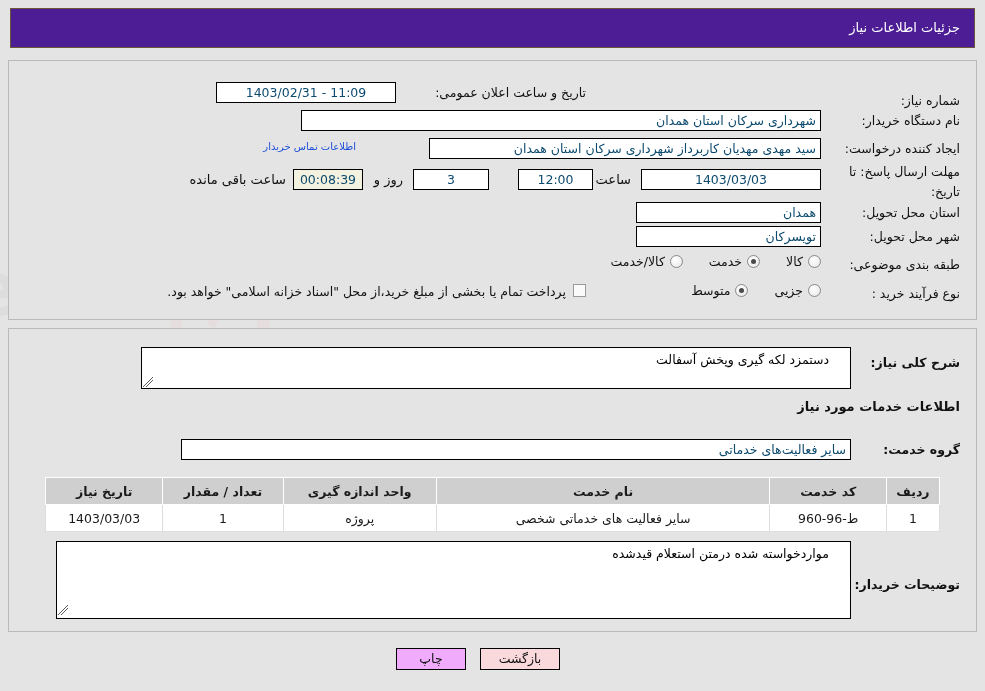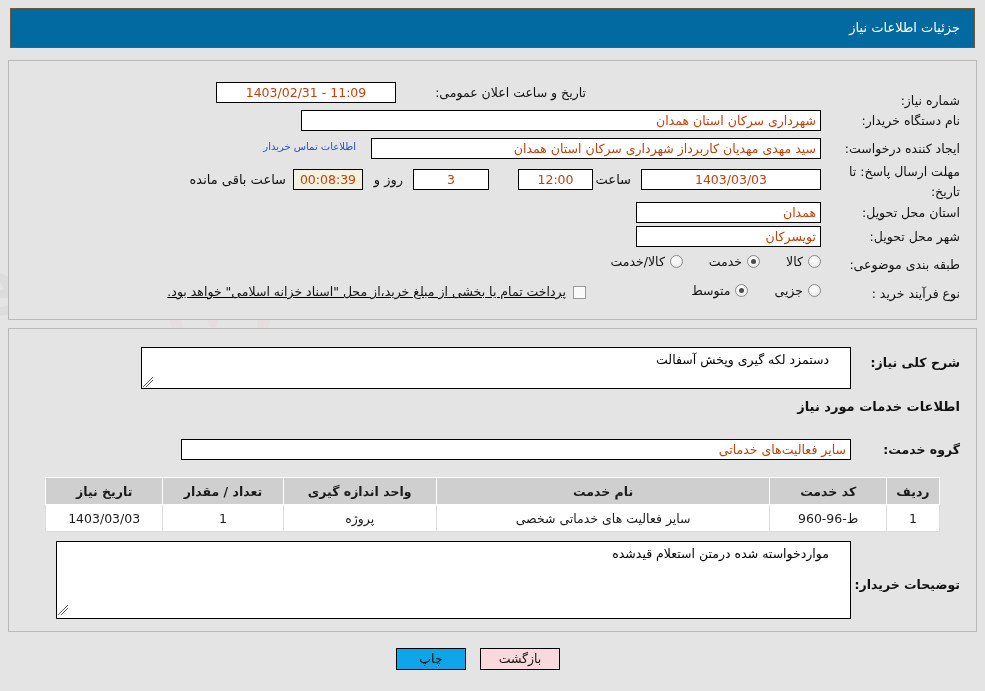--- a/index.html
+++ b/index.html
@@ -29,21 +29,21 @@
     opacity: 0.30;
   }
 
   
   .header-bar {
     position: absolute;
     top: 8px;
     right: 10px;
     left: 10px;
     height: 40px;
-    background: #0369a1;
+    background: #4c1d95;
     border: 1px solid #6d5637;
     box-sizing: border-box;
   }
   .header-title {
     position: absolute;
     top: 11px;
     right: 14px;
     color: #ffffff;
     font-size: 13px;
     letter-spacing: 0.2px;
@@ -70,21 +70,21 @@
   }
   .lbl-bold { font-weight: bold; }
   .fld {
     position: absolute;
     background: #ffffff;
     border: 1px solid #000000;
     box-sizing: border-box;
     height: 21px;
     line-height: 19px;
     font-size: 12.5px;
-    color: #c2410c;
+    color: #0c4a6e;
     padding: 0 4px;
     white-space: nowrap;
     overflow: hidden;
     text-overflow: clip;
   }
   .fld.center { text-align: center; }
   .fld.right  { text-align: right; }
   .fld.timer  { background: #f3f1df; text-align: center; }
 
   .link {
@@ -119,21 +119,21 @@
     content: "";
     position: absolute;
     top: 3px; left: 3px;
     width: 5px; height: 5px;
     border-radius: 50%;
     background: #4a4a4a;
   }
   .radio-label { font-size: 12.5px; color: #111; white-space: nowrap; }
 
   
-  .chk-wrap { position: absolute; display: flex; flex-direction: row; align-items: flex-end; gap: 7px; text-decoration: underline; }
+  .chk-wrap { position: absolute; display: flex; flex-direction: row; align-items: flex-start; gap: 7px; }
   .chk-box {
     width: 13px; height: 13px;
     border: 1px solid #9a9a9a;
     background: #fafafa;
     box-sizing: border-box;
     flex: 0 0 auto;
   }
   .chk-text { font-size: 12.5px; color: #111; white-space: nowrap; }
 
   
@@ -199,21 +199,21 @@
     height: 22px;
     line-height: 20px;
     font-size: 12.5px;
     text-align: center;
     border: 1px solid #000;
     box-sizing: border-box;
     cursor: pointer;
     color: #111;
     user-select: none;
   }
-  .btn-print  { background: #0ea5e9; }
+  .btn-print  { background: #f0abfc; }
   .btn-back   { background: #fad9dc; }
 </style>
 </head>
 <body>
 
 <div id="page">
 
   <svg class="watermark" viewBox="0 0 985 190" xmlns="http://www.w3.org/2000/svg">
     <g opacity="0.85">
       <path d="M175 10 L265 10 L265 95 Q265 140 220 165 Q175 140 175 95 Z" fill="none" stroke="#e8c9cd" stroke-width="11"></path>
@@ -231,21 +231,21 @@
 
     <div class="lbl" style="top:24px; right:16px; width:120px;margin-top:8px;">شماره نیاز:</div>
 
     <div class="lbl" style="top:24px; right:390px; width:178px;">تاریخ و ساعت اعلان عمومی:</div>
     <div class="fld center" style="top:21px; right:580px; width:180px;">11:09 - 1403/02/31</div>
 
     <div class="lbl" style="top:52px; right:16px; width:130px;">نام دستگاه خریدار:</div>
     <div class="fld right" style="top:49px; right:155px; width:520px;margin-left:28px;">شهرداری سرکان استان همدان</div>
 
     <div class="lbl" style="top:80px; right:16px; width:140px;">ایجاد کننده درخواست:</div>
-    <div class="fld right" style="top:77px; right:155px; width:450px;">سید مهدی مهدیان کاربرداز شهرداری سرکان استان همدان</div>
+    <div class="fld right" style="top:77px; right:155px; width:392px;">سید مهدی مهدیان کاربرداز شهرداری سرکان استان همدان</div>
     <a class="link" style="top:80px; right:620px;">اطلاعات تماس خریدار</a>
 
     <div class="lbl" style="top:103px; right:16px; width:140px;">مهلت ارسال پاسخ: تا</div>
     <div class="lbl" style="top:123px; right:16px; width:140px;">تاریخ:</div>
 
     <div class="fld center" style="top:108px; right:155px; width:180px;">1403/03/03</div>
     <div class="mini-lbl" style="top:111px; right:345px;">ساعت</div>
     <div class="fld center" style="top:108px; right:383px; width:75px;">12:00</div>
 
     <div class="fld center" style="top:108px; right:487px; width:76px;">3</div>

